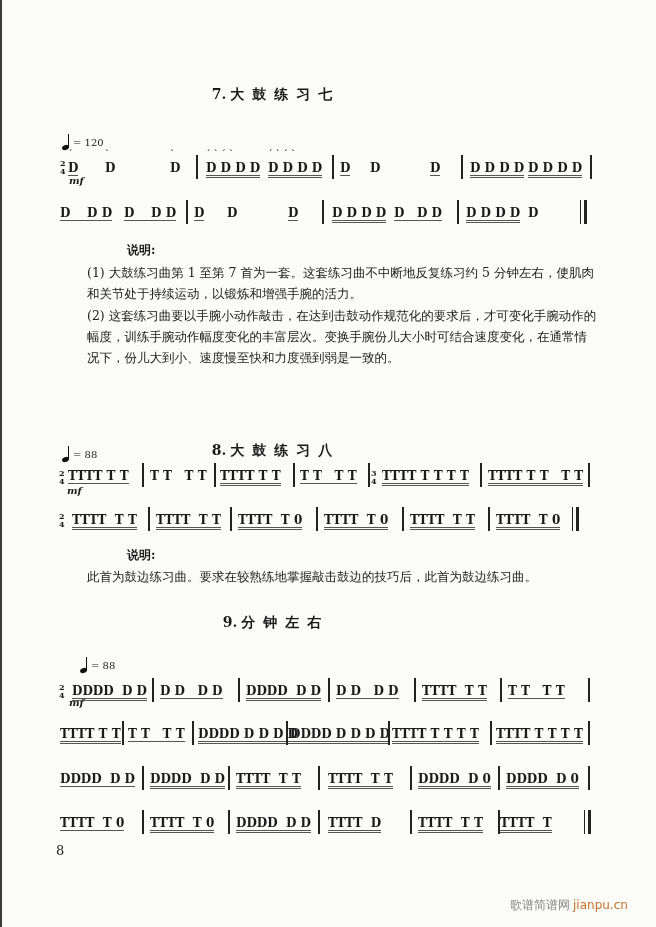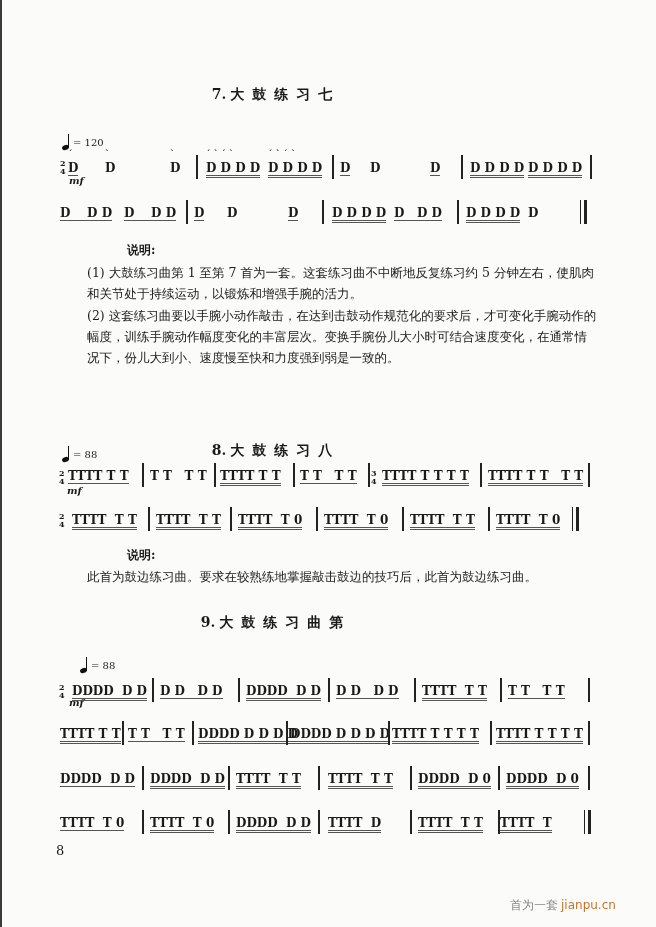--- a/index.html
+++ b/index.html
@@ -181,21 +181,21 @@
     <span class="tok u2" style="left: 436px;">TTTT  T 0</span>
     <div class="bar final" style="left: 516px;"></div>
   </div>
 
 <div class="note-label" style="top:547px;">说明:</div>
 <div class="para" style="top:566px;">
   <span>此首为鼓边练习曲。要求在较熟练地掌握敲击鼓边的技巧后，此首为鼓边练习曲。</span>
 </div>
 
 <div class="title" style="top:614px;">
-  <span class="num">9.</span><span>大鼓练习曲第</span>
+  <span class="num">9.</span><span>分钟左右</span>
 </div>
 <div class="tempo" style="left:80px; top:657px;">
   <span class="note-stem">
       <span class="note-head"></span>
     </span>
   <span class="eq">= 88</span>
 </div>
 <div class="timesig" style="left:59px; top:683px;">
   <div>2</div>
     <div>4</div>
@@ -253,14 +253,14 @@
     <span class="tok u2" style="left: 268px;">TTTT  D</span>
     <div class="bar" style="left: 350px;"></div>
     <span class="tok u2" style="left: 358px;">TTTT  T T</span>
     <div class="bar" style="left: 438px;"></div>
     <span class="tok u2" style="left: 440px;">TTTT  T</span>
     <div class="bar final" style="left: 528px;"></div>
   </div>
 
 <div class="page-num">8</div>
 <div class="watermark">
-  <span>首为一套</span><span class="domain">jianpu.cn</span>
+  <span>歌谱简谱网</span><span class="domain">jianpu.cn</span>
 </div>
 
 </body></html>

